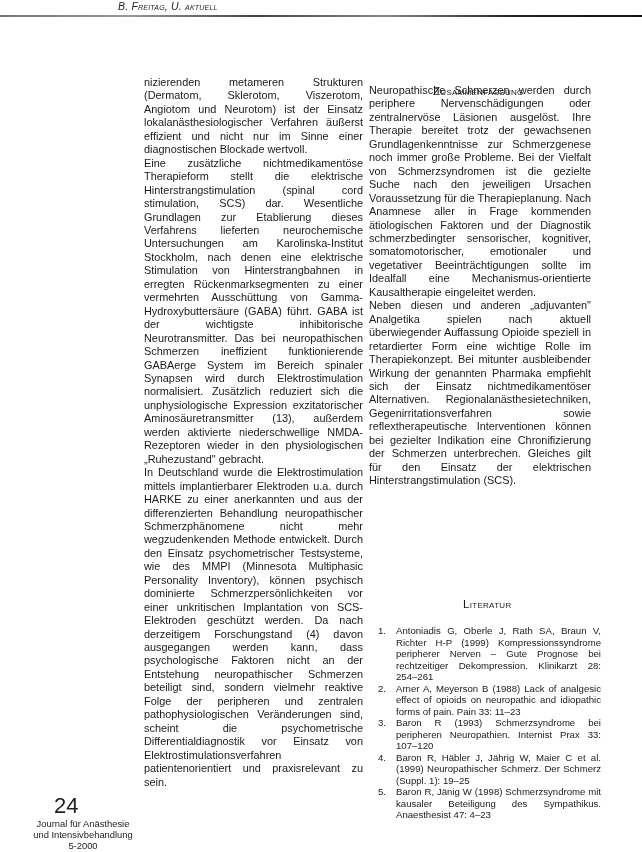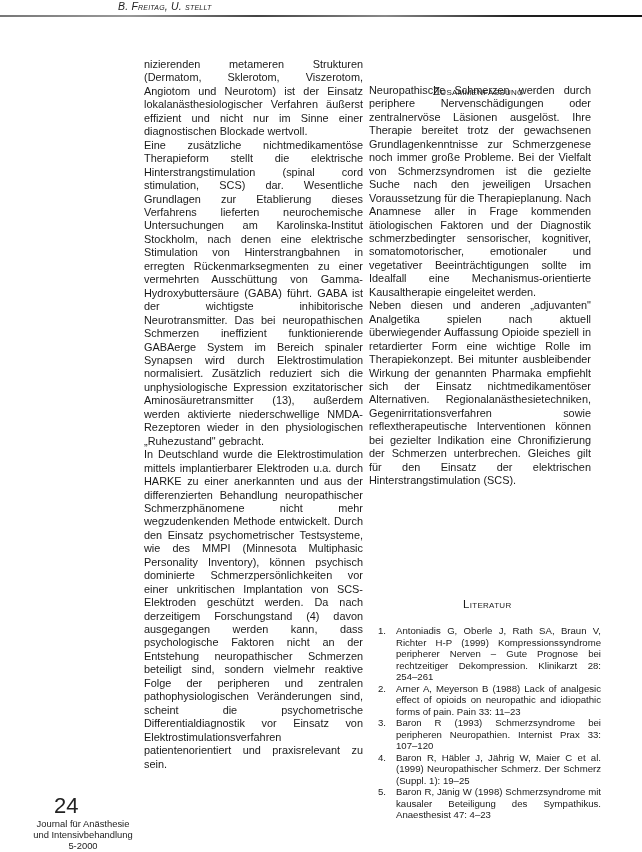--- a/index.html
+++ b/index.html
@@ -12,21 +12,21 @@
     position: absolute; left: 118px; top: 0px;
     font-size: 10.5px; font-style: italic; letter-spacing: 0.2px;
     color: #222;
   }
   .running-head .sc { font-variant: small-caps; }
   .header-rule {
     position: absolute; left: 0; top: 15px; width: 642px; height: 2px;
     background: linear-gradient(to right, #777 0%, #999 20%, #444 40%, #888 60%, #222 80%, #111 100%);
   }
   .col {
-    position: absolute; top: 58px;
+    position: absolute; top: 76px;
     font-size: 10.9px; line-height: 13.45px; text-align: justify;
     hyphens: manual;
   }
   .col-left { left: 144px; width: 219px; }
   .col-right { left: 369px; width: 222px; top: 84px; }
   .col p { margin: 0; }
   .section-title {
     position: absolute; font-size: 11.5px; letter-spacing: 0.3px;
     font-variant: small-caps; color: #1a1a1a;
   }
@@ -44,21 +44,21 @@
   }
   .journal {
     position: absolute; left: 28px; top: 818px; width: 110px; text-align: center;
     font-size: 9.4px; line-height: 11px; color: #222;
   }
 </style>
 </head>
 <body>
 
 <div class="running-head">
-  <span><span>B. F</span><span class="sc">reitag</span></span><span>, U. </span><span class="sc">stellt</span>
+  <span><span>B. F</span><span class="sc">reitag</span></span><span>, U. </span><span class="sc">aktuell</span>
 </div>
 <div class="header-rule"></div>
 
 <div class="col col-left">
   <p>nizierenden metameren Strukturen (Dermatom, Sklerotom, Viszerotom, Angiotom und Neurotom) ist der Einsatz lokalanästhesiologischer Verfahren äußerst effizient und nicht nur im Sinne einer diagnostischen Blockade wertvoll.</p>
   <p>Eine zusätzliche nichtmedikamentöse Therapieform stellt die elektrische Hinterstrangstimulation (spinal cord stimulation, SCS) dar. Wesentliche Grundlagen zur Etablierung dieses Verfahrens lieferten neurochemische Untersuchungen am Karolinska-Institut Stockholm, nach denen eine elektrische Stimulation von Hinterstrangbahnen in erregten Rückenmarksegmenten zu einer vermehrten Ausschüttung von Gamma-Hydroxybuttersäure (GABA) führt. GABA ist der wichtigste inhibitorische Neurotransmitter. Das bei neuropathischen Schmerzen ineffizient funktionierende GABAerge System im Bereich spinaler Synapsen wird durch Elektrostimulation normalisiert. Zusätzlich reduziert sich die unphysiologische Expression exzitatorischer Aminosäuretransmitter (13), außerdem werden aktivierte niederschwellige NMDA-Rezeptoren wieder in den physiologischen „Ruhezustand" gebracht.</p>
   <p>In Deutschland wurde die Elektrostimulation mittels implantierbarer Elektroden u.a. durch HARKE zu einer anerkannten und aus der differenzierten Behandlung neuropathischer Schmerzphänomene nicht mehr wegzudenkenden Methode entwickelt. Durch den Einsatz psychometrischer Testsysteme, wie des MMPI (Minnesota Multiphasic Personality Inventory), können psychisch dominierte Schmerzpersönlichkeiten vor einer unkritischen Implantation von SCS-Elektroden geschützt werden. Da nach derzeitigem Forschungstand (4) davon ausgegangen werden kann, dass psychologische Faktoren nicht an der Entstehung neuropathischer Schmerzen beteiligt sind, sondern vielmehr reaktive Folge der peripheren und zentralen pathophysiologischen Veränderungen sind, scheint die psychometrische Differentialdiagnostik vor Einsatz von Elektrostimulationsverfahren patientenorientiert und praxisrelevant zu sein.</p>
 </div>
 
 <div class="section-title title-zus">Zusammenfassung</div>

